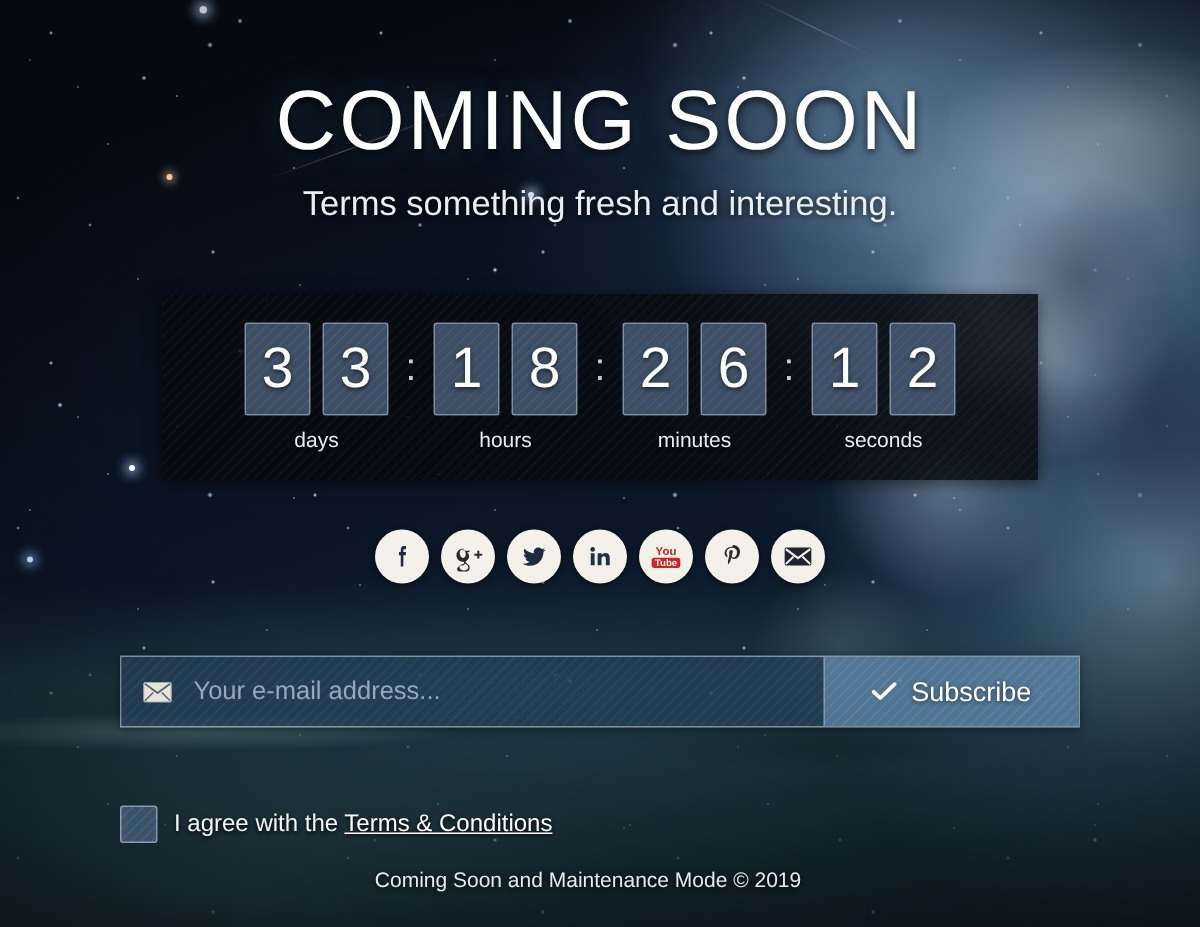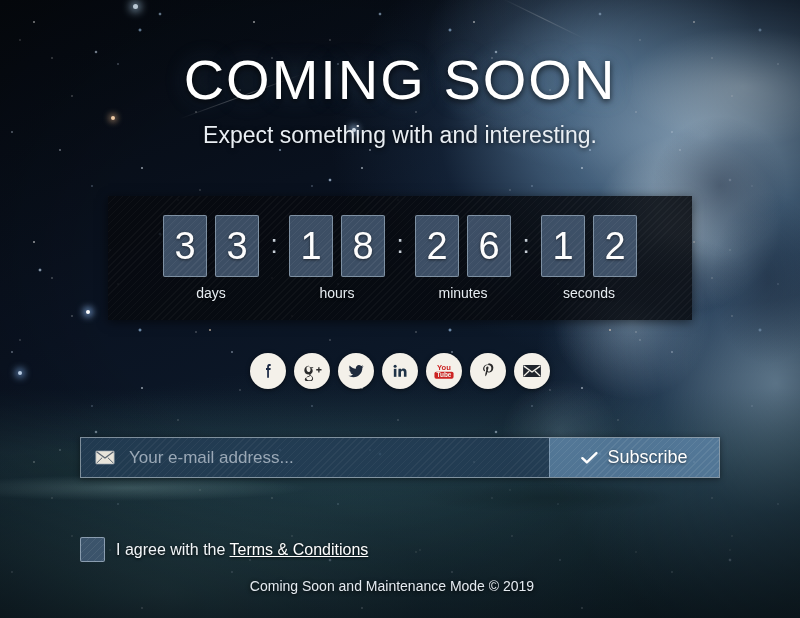--- a/index.html
+++ b/index.html
@@ -193,21 +193,21 @@
     display:flex; align-items:center; justify-content:center;
     box-shadow: 0 1px 4px rgba(0,0,0,0.5);
     cursor:pointer;
     overflow:hidden;
   }
   .social-btn svg { display:block; }
 
   
   .subscribe-wrap {
     position:absolute; left: 80px; top: 437px;
-    width: 640px; height: 41px;
+    width: 640px; height: 48px;
     display:flex;
     border:1px solid rgba(190,205,220,0.62);
     box-shadow: 0 1px 6px rgba(0,0,0,0.45);
   }
   .email-field {
     flex: 1 1 auto;
     display:flex; align-items:center; gap: 12px;
     padding: 0 14px;
     background-color: rgba(36,62,88,0.80);
     background-image: repeating-linear-gradient(135deg,
@@ -293,21 +293,21 @@
   <div class="star-big" style="left:111px; top:116px; width:4px; height:4px; background:#ffd9b0; box-shadow:0 0 6px 2px rgba(255,200,150,0.6);"></div>
   <div class="star-big" style="left:86px; top:310px; width:4px; height:4px; background:#ffffff; box-shadow:0 0 7px 3px rgba(150,195,255,0.7);"></div>
   <div class="star-big" style="left:18px; top:371px; width:4px; height:4px; background:#cfe6ff; box-shadow:0 0 7px 3px rgba(140,190,255,0.65);"></div>
   <div class="streak" style="left:176px; top:96px; width:130px; transform:rotate(-20deg); opacity:0.5;"></div>
   <div class="streak" style="left:498px; top:18px; width:90px; transform:rotate(26deg); opacity:0.45;"></div>
   <div class="bg-vignette"></div>
 
   <div class="content">
 
     <div class="title">COMING SOON</div>
-    <div class="subtitle">Expect something with and interesting.</div>
+    <div class="subtitle">Terms something fresh and interesting.</div>
 
     <div class="countdown-panel">
       <div class="cd-row">
 
         <div class="cd-group">
           <div class="cd-digits">
             <div class="cd-cell">3</div>
             <div class="cd-cell">3</div>
           </div>
           <div class="cd-label">days</div>

